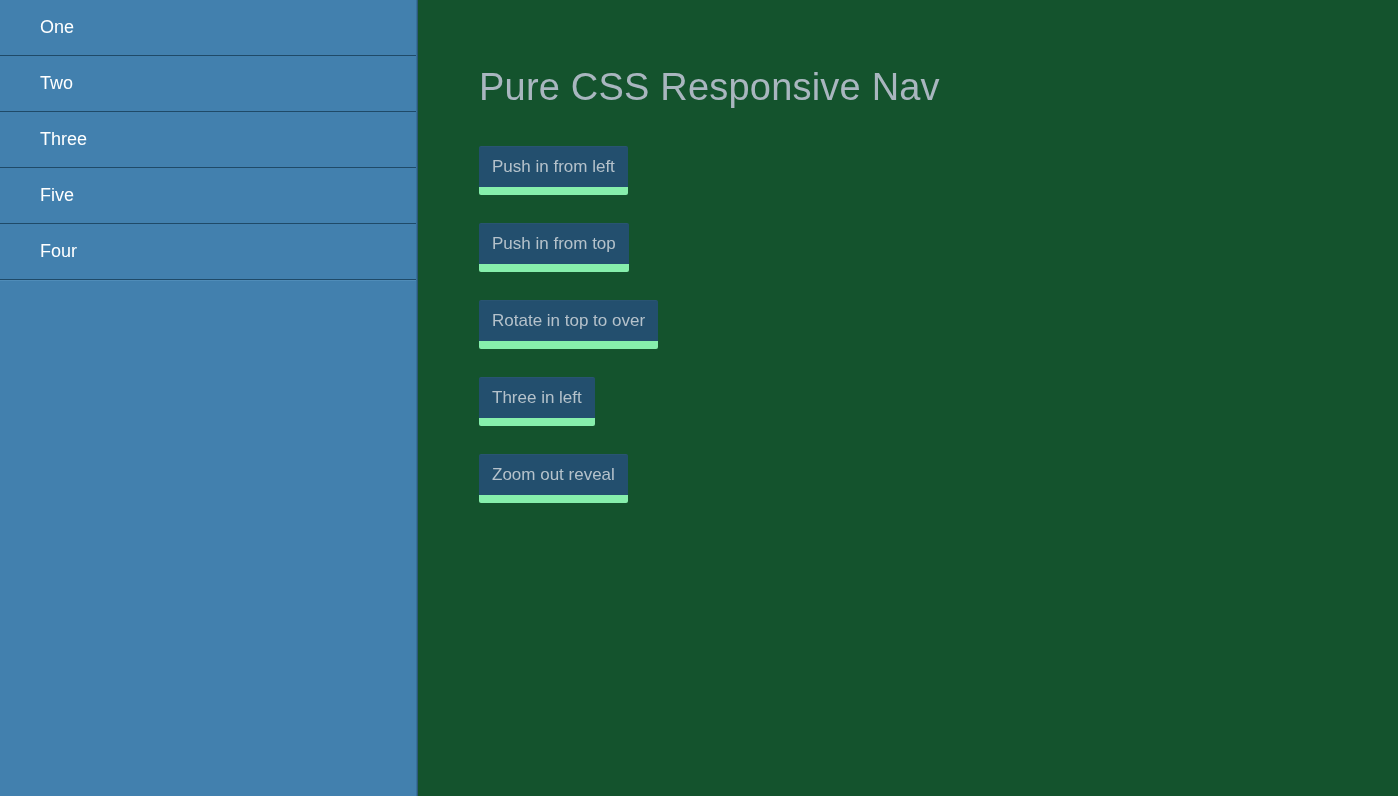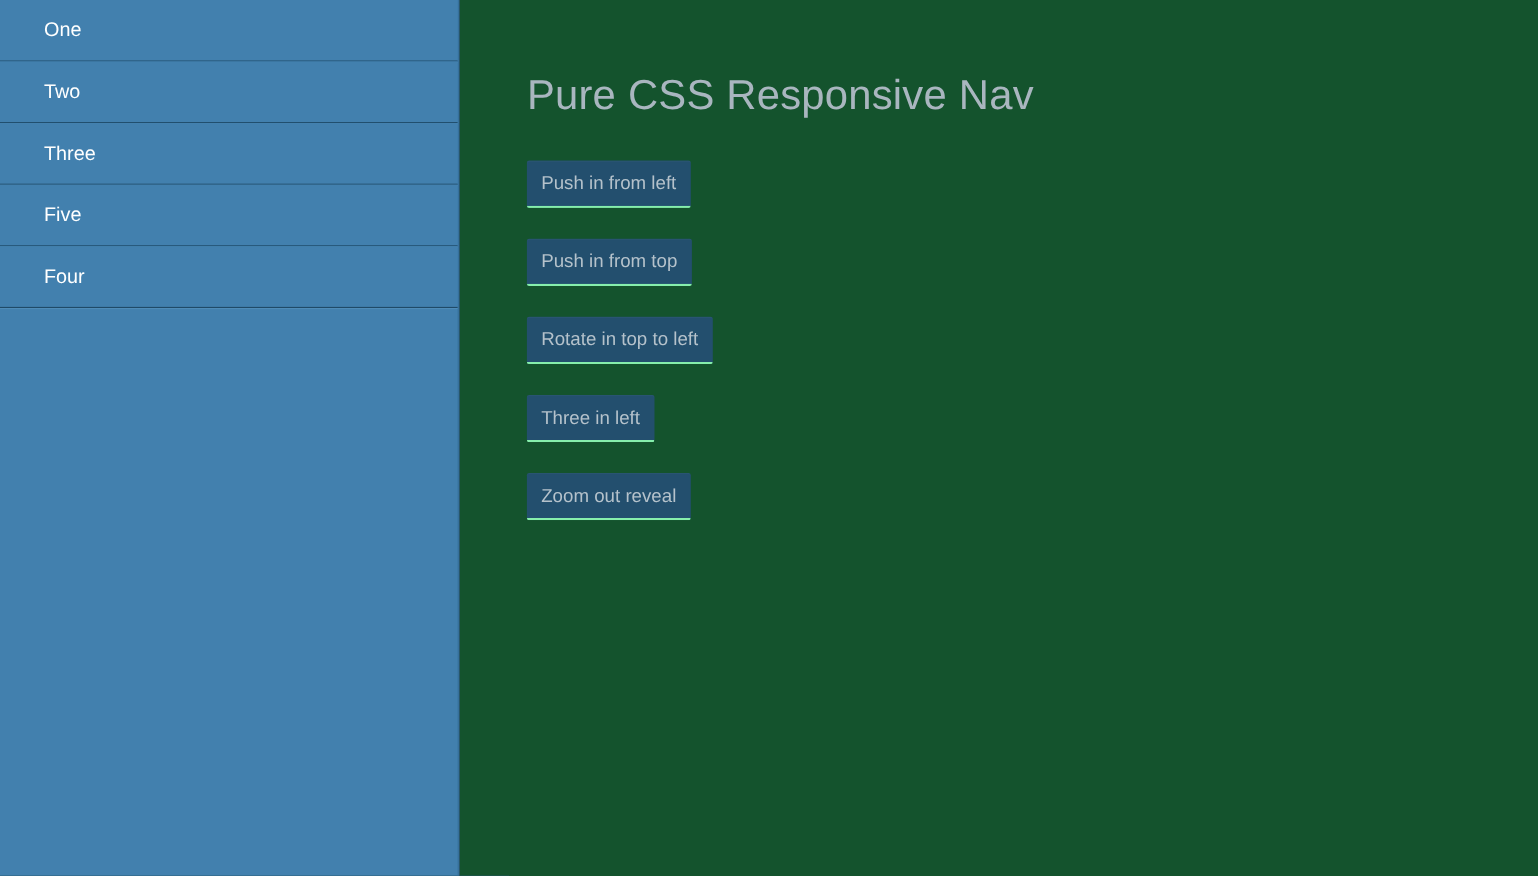--- a/index.html
+++ b/index.html
@@ -111,21 +111,21 @@
     display: inline-block;
     box-sizing: border-box;
     margin: 0 0 28px 0;
     padding: 10px 13px 9px 13px;
     background: #234f6e;
     color: #b5c2cb;
     font-size: 17px;
     font-family: "Liberation Sans", sans-serif;
     line-height: 22px;
     border: none;
-    border-bottom: 2px solid #86efac;
+    border-bottom: 8px solid #86efac;
     border-radius: 2px;
     text-align: center;
     text-decoration: none;
     white-space: nowrap;
     cursor: pointer;
     box-shadow: 0 1px 0 rgba(255,255,255,0.03) inset;
   }
   .demo-button:last-child {
     margin-bottom: 0;
   }
@@ -155,20 +155,20 @@
     </ul>
   </nav>
 
   <main id="main">
 
     <h1 id="page-title">Pure CSS Responsive Nav</h1>
 
     <div id="demo-buttons">
       <a class="demo-button" href="#">Push in from left</a>
       <a class="demo-button" href="#">Push in from top</a>
-      <a class="demo-button" href="#">Rotate in top to left</a>
+      <a class="demo-button" href="#">Rotate in top to over</a>
       <a class="demo-button" href="#">Three in left</a>
       <a class="demo-button" href="#">Zoom out reveal</a>
     </div>
 
   </main>
 
 </div>
 
 </body></html>

